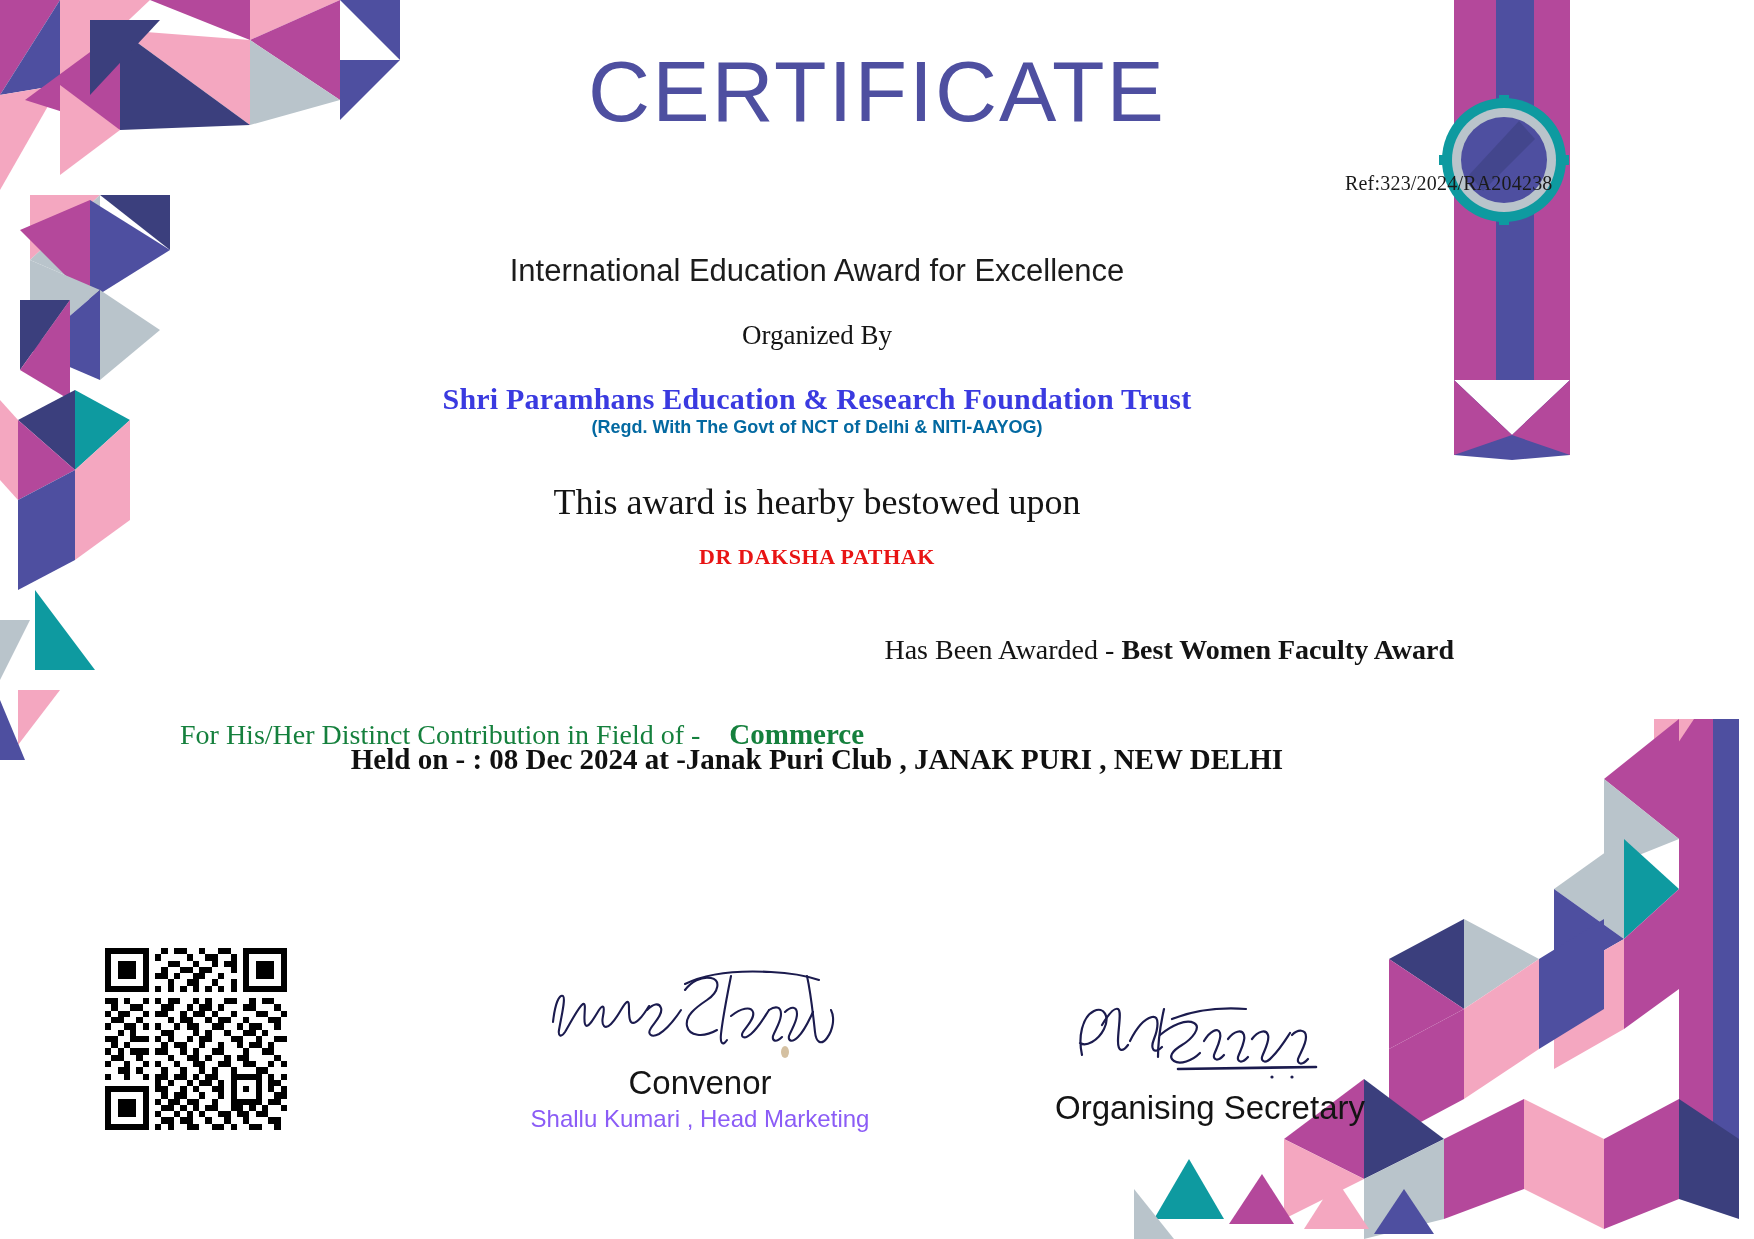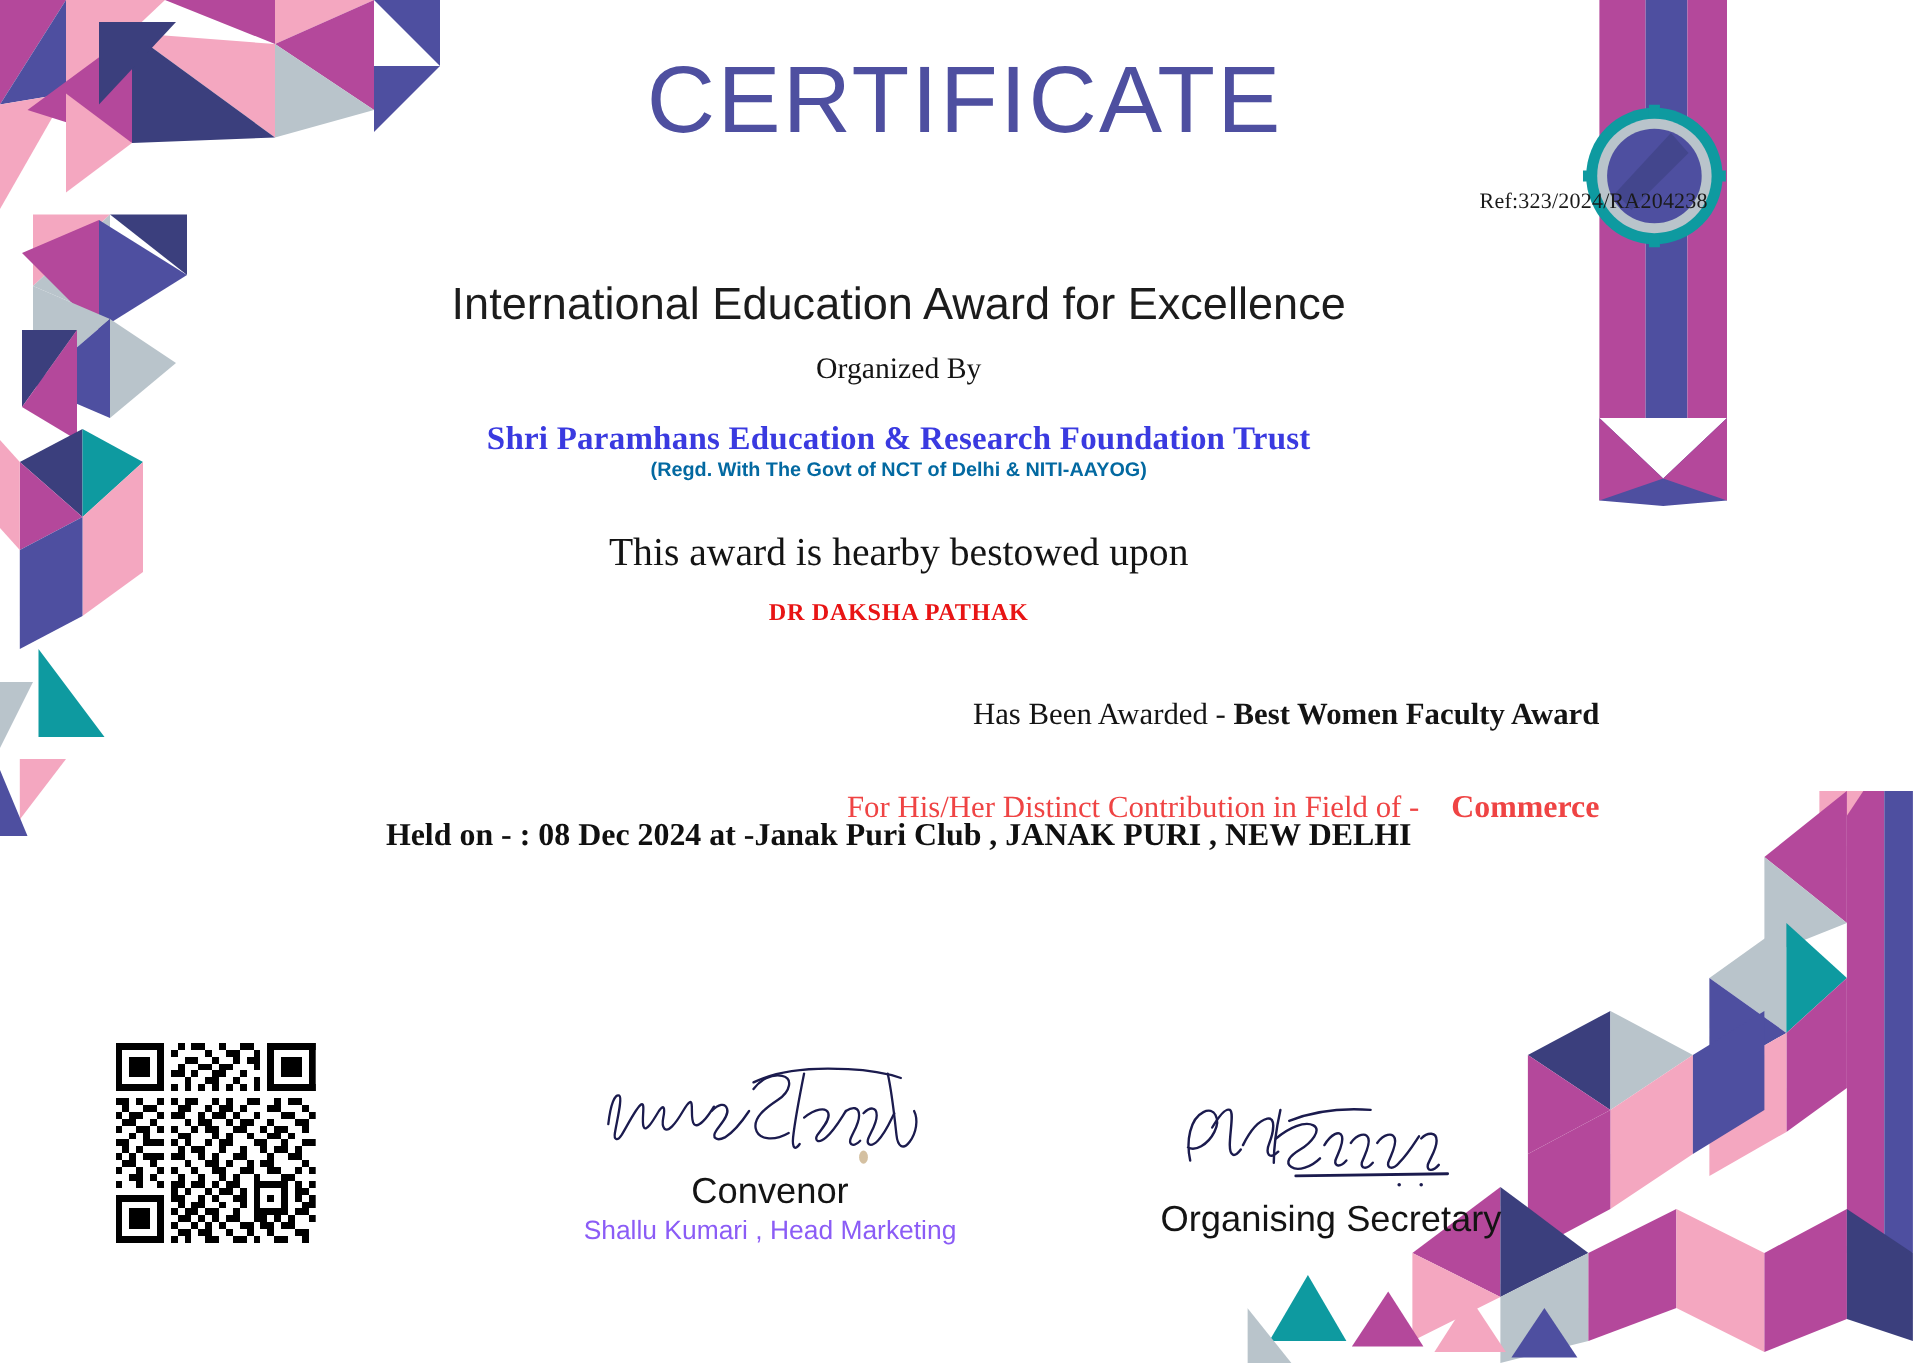--- a/index.html
+++ b/index.html
@@ -54,21 +54,21 @@
     color: #1a1a1a;
     letter-spacing: 0.2px;
     text-align: center;
   }
   .award-name {
     position: absolute;
     left: 180px; right: 300px;
     top: 253px;
     text-align: center;
     font-family: "Liberation Sans", sans-serif;
-    font-size: 41px;
+    font-size: 31px;
     color: #1c1c1c;
     font-weight: 400;
   }
   .organized-by {
     position: absolute;
     left: 180px; right: 300px;
     top: 320px;
     text-align: center;
     font-size: 27px;
     color: #141414;
@@ -117,23 +117,23 @@
     top: 634px;
     text-align: right;
     font-size: 28px;
     color: #141414;
   }
   .awarded-line b { font-weight: bold; }
   .field-line {
     position: absolute;
     left: 180px; right: 300px;
     top: 718px;
-    text-align: right;
+    text-align: left;
     font-size: 28px;
-    color: #ef4444;
+    color: #15803d;
   }
   .field-line .fieldval {
     font-weight: bold;
     padding-left: 22px;
     font-size: 29px;
   }
   .held-line {
     position: absolute;
     left: 180px; right: 300px;
     top: 743px;

